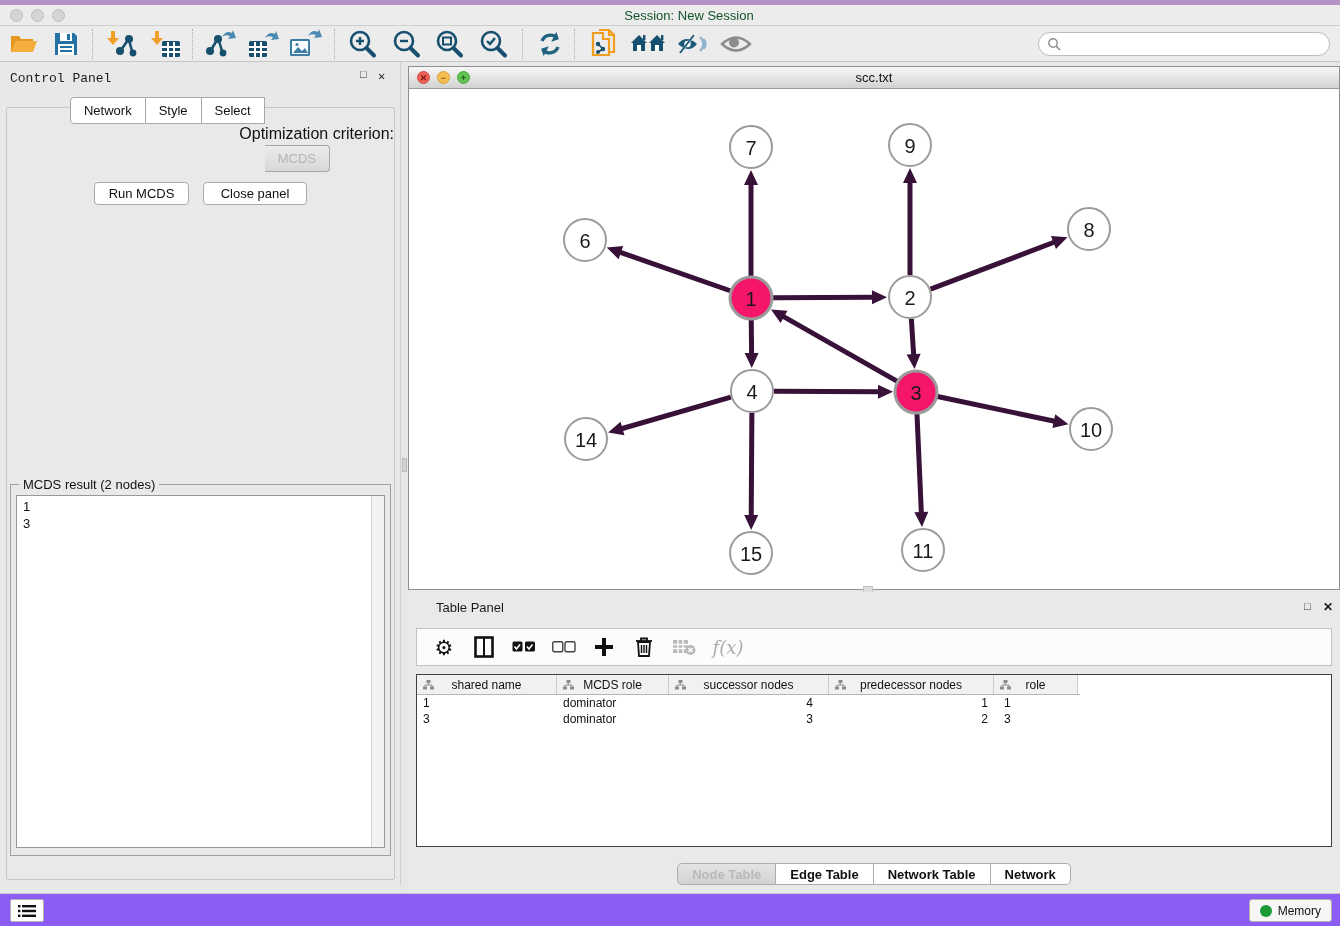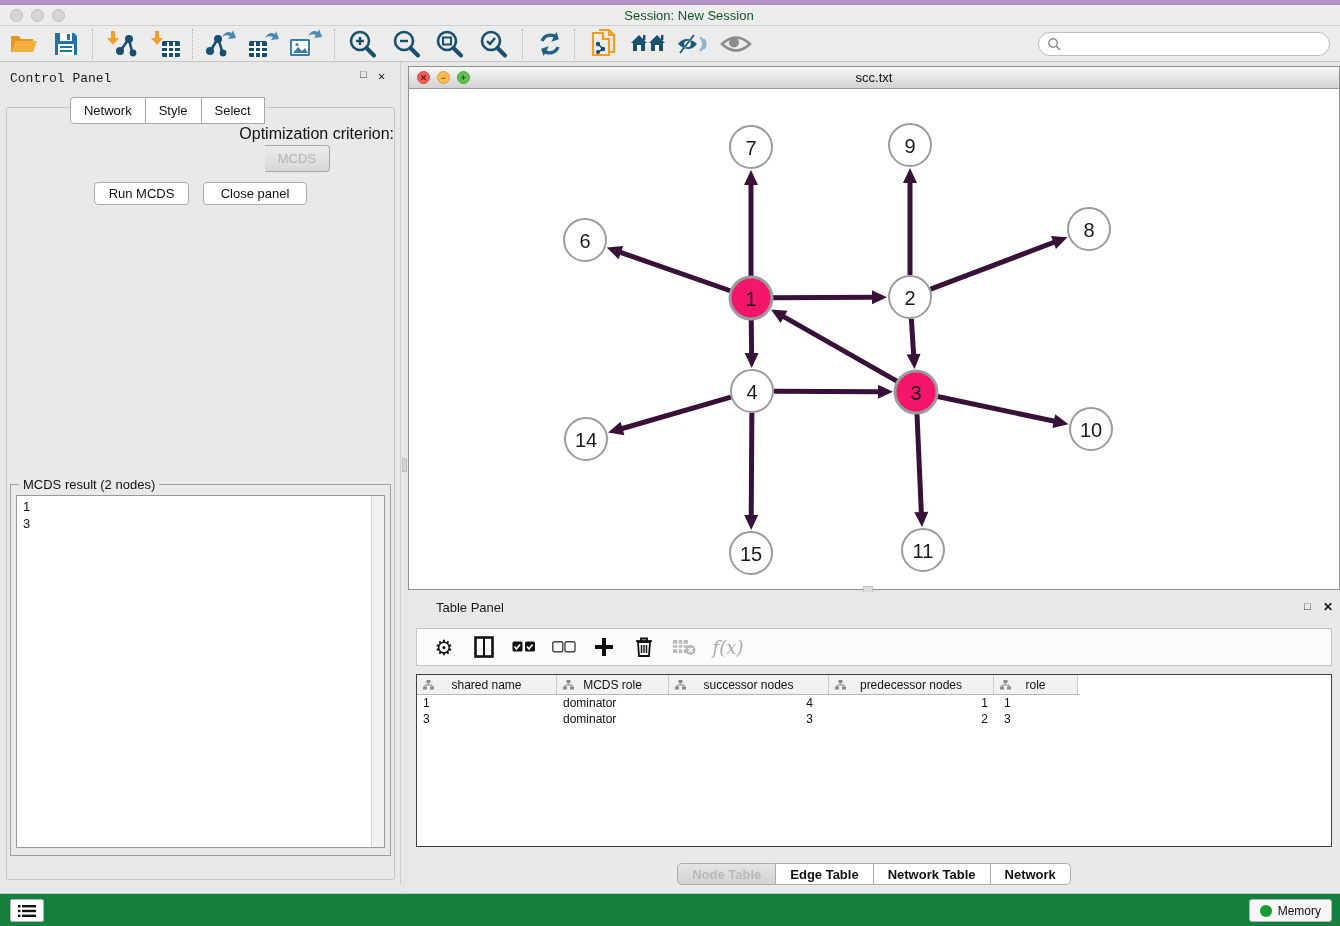--- a/index.html
+++ b/index.html
@@ -71,21 +71,21 @@
   .th .colicon { position:absolute; left:6px; top:5px; }
   .trow { display:flex; height:16px; font-size:12px; color:#111; }
   .td { padding:1px 6px 0 6px; overflow:hidden; white-space:nowrap; }
   .tp-tabs { position:absolute; left:0; top:271px; width:100%; display:flex; justify-content:center; }
   .tp-tab { height:22px; background:#fff; border:1px solid #adadad; border-left:none; font-size:13px; font-weight:600; color:#111; padding:0 14px; display:flex; align-items:center; }
   .tp-tab:first-child { border-left:1px solid #adadad; border-radius:5px 0 0 5px; }
   .tp-tab:last-child { border-radius:0 5px 5px 0; }
   .tp-tab.active { background:linear-gradient(#e4e4e4,#d2d2d2); color:#b9b9b9; }
 
   
-  .statusbar { position:absolute; left:0; top:893px; width:100%; height:33px; background:#15803d; border-top:1px solid #c8c8c8; }
+  .statusbar { position:absolute; left:0; top:893px; width:100%; height:33px; background:#8b5cf6; border-top:1px solid #c8c8c8; }
   .menu-btn { position:absolute; left:10px; top:5px; width:34px; height:23px; background:#fff; border:1px solid #b3b3b3; border-radius:2px; display:flex; align-items:center; justify-content:center; }
   .memory-btn { position:absolute; right:8px; top:5px; height:23px; background:#f6f6f6; border:1px solid #b3b3b3; border-radius:3px; display:flex; align-items:center; gap:6px; padding:0 10px; font-size:12px; color:#111; }
   .mem-dot { width:12px; height:12px; border-radius:50%; background:#199a35; }
 
   svg { display:block; }
 </style>
 </head>
 <body>
 
 <div class="app">

